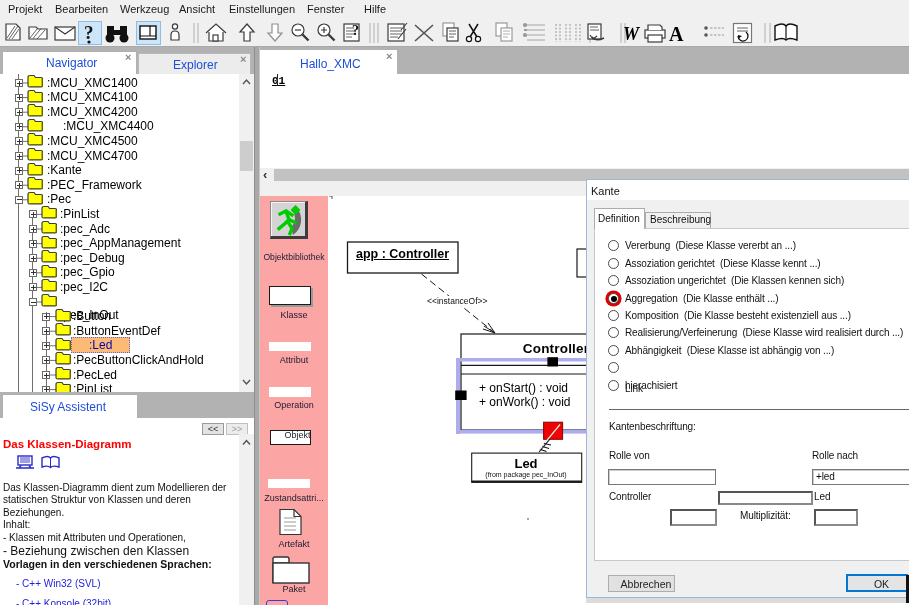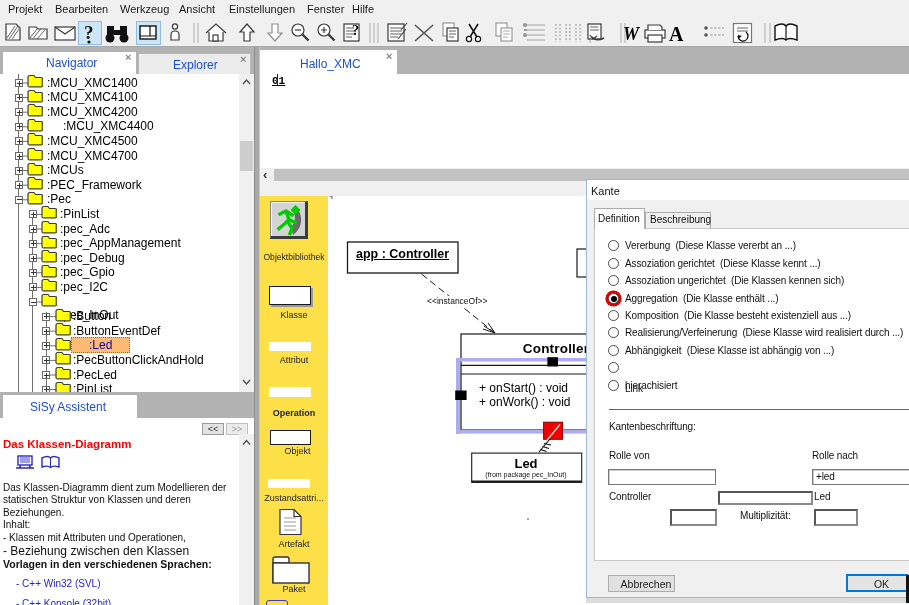--- a/index.html
+++ b/index.html
@@ -20,21 +20,21 @@
   .sbv { position:absolute; background:#f0f0f0; }
   .thumb { position:absolute; background:#cdcdcd; }
   
   .assist { left:0; top:418px; width:254px; height:187px; background:#fff; overflow:hidden; }
   .splitter { left:254px; top:47px; width:6px; height:558px; background:#a9a9a9;
     border-left:1px solid #8e8e8e; border-right:1px solid #c8c8c8; }
   
   .editor { left:260px; top:74px; width:649px; height:94px; background:#fff; }
   .hscroll { left:260px; top:168px; width:649px; height:13px; background:#f0f0f0; }
   .grayband2 { left:260px; top:181px; width:649px; height:15px; background:#f0f0f0; }
-  .toolcol { left:260px; top:196px; width:86px; height:409px; background:#fde047; }
+  .toolcol { left:260px; top:196px; width:86px; height:409px; background:#fca5a5; }
   .diagram { left:328px; top:196px; width:581px; height:409px; background:#fff; }
   .tlabel { position:absolute; width:68px; text-align:center; font-size:9px; color:#1c1c30; left:0; }
   
   .dialog { left:586px; top:179px; width:323px; height:419px; background:#f0f0f0;
     border:1px solid #9bb9d4; border-right:none; }
   .dtitle { position:absolute; left:0; top:0; width:322px; height:20px; background:#fff; }
   .radio { position:absolute; width:11px; height:11px; border:1px solid #4a4a4a;
     border-radius:50%; background:#fff; }
   .rtext { position:absolute; font-size:10px; color:#111; white-space:nowrap; letter-spacing:-0.12px; }
   .tbox { position:absolute; background:#fff; border:1px solid #8a8a8a; }
@@ -44,21 +44,21 @@
 </head>
 <body>
 <div id="stage">
   <div class="abs menubar">
     <span style="left:8px">Projekt</span>
     <span style="left:55px">Bearbeiten</span>
     <span style="left:120px">Werkzeug</span>
     <span style="left:179px">Ansicht</span>
     <span style="left:229px">Einstellungen</span>
     <span style="left:307px">Fenster</span>
-    <span style="left:352px">Hilfe</span>
+    <span style="left:364px">Hilfe</span>
   </div>
   <div class="abs toolbar" id="toolbar">
   <svg width="909" height="28" style="position:absolute;left:0;top:0" fill="none" stroke="#3a3a3a" stroke-width="1.2">
 
     <path d="M6 6 h10 l4 4 v12 h-14 z" fill="#fff"></path>
     <path d="M7 20 l8 -12 M9 21 l9 -13 M12 21 l7 -10" stroke-width="0.8"></path>
 
     <path d="M29 9 h7 l2 2 h9 v10 h-18 z" fill="#fff"></path>
     <path d="M30 20 l7 -9 M33 20.5 l8 -10 M37 21 l8 -9" stroke-width="0.8"></path>
 
@@ -258,21 +258,21 @@
         <path d="M15.2 5 v7.5 h-12.5" fill="none" stroke="#6e6e00" stroke-width="1.2"></path>
       </svg>
   <div class="trow" style="left:47px;top:74.5px;">:MCU_XMC4700</div>
   <div style="position:absolute;left:15px;top:92.6px;width:8px;height:8px;background:#fff;border:1px solid #6b6b6b;"></div>
   <div style="position:absolute;left:16.5px;top:96.2px;width:5px;height:1px;background:#333;"></div>
   <div style="position:absolute;left:18.5px;top:94.2px;width:1px;height:5px;background:#333;"></div>
   <svg width="16" height="14" style="position:absolute;left:27px;top:87.6px">
         <path d="M1 3.5 q0 -2 2 -2 h4 l1.5 2 h5.5 q1.5 0 1.5 1.5 v6.5 q0 1.5 -1.5 1.5 h-11.5 q-1.5 0 -1.5 -1.5 z" fill="#ffff00" stroke="#3d3d3d" stroke-width="1.2"></path>
         <path d="M15.2 5 v7.5 h-12.5" fill="none" stroke="#6e6e00" stroke-width="1.2"></path>
       </svg>
-  <div class="trow" style="left:47px;top:89.1px;">:MCUs</div>
+  <div class="trow" style="left:47px;top:89.1px;">:Kante</div>
   <div style="position:absolute;left:15px;top:107.2px;width:8px;height:8px;background:#fff;border:1px solid #6b6b6b;"></div>
   <div style="position:absolute;left:16.5px;top:110.8px;width:5px;height:1px;background:#333;"></div>
   <div style="position:absolute;left:18.5px;top:108.8px;width:1px;height:5px;background:#333;"></div>
   <svg width="16" height="14" style="position:absolute;left:27px;top:102.2px">
         <path d="M1 3.5 q0 -2 2 -2 h4 l1.5 2 h5.5 q1.5 0 1.5 1.5 v6.5 q0 1.5 -1.5 1.5 h-11.5 q-1.5 0 -1.5 -1.5 z" fill="#ffff00" stroke="#3d3d3d" stroke-width="1.2"></path>
         <path d="M15.2 5 v7.5 h-12.5" fill="none" stroke="#6e6e00" stroke-width="1.2"></path>
       </svg>
   <div class="trow" style="left:47px;top:103.7px;">:PEC_Framework</div>
   <div style="position:absolute;left:15px;top:121.8px;width:8px;height:8px;background:#fff;border:1px solid #6b6b6b;"></div>
   <div style="position:absolute;left:16.5px;top:125.4px;width:5px;height:1px;background:#333;"></div>
@@ -445,23 +445,23 @@
 <path d="M19 22.5 l3 5 -2 5"></path>
 </g>
 <rect x="22" y="5.5" width="7" height="7" transform="rotate(45 25.5 9)" fill="#00cc00" stroke="none"></rect>
 </svg>
   <div class="tlabel" style="top:56px;font-size:8.6px;">Objektbibliothek</div>
   <div style="position:absolute;left:9px;top:90px;width:42px;height:19px;background:#fff;border:1.5px solid #1a1a1a;box-shadow:2px 2px 0 #9a9a9a;"></div>
   <div class="tlabel" style="top:114px;">Klasse</div>
   <div style="position:absolute;left:9px;top:146px;width:42px;height:9px;background:#fff;"></div>
   <div class="tlabel" style="top:159px;">Attribut</div>
   <div style="position:absolute;left:9px;top:191px;width:42px;height:10px;background:#fff;"></div>
-  <div class="tlabel" style="top:212px;font-weight:bold;">Operation</div>
+  <div class="tlabel" style="top:204px;">Operation</div>
   <div style="position:absolute;left:10px;top:234px;width:41px;height:15px;background:#fff;border:1.5px solid #1a1a1a;"></div>
-  <div class="tlabel" style="top:250px;padding-left:7px;">Objekt</div>
+  <div class="tlabel" style="top:234px;padding-left:7px;">Objekt</div>
   <div style="position:absolute;left:8px;top:283px;width:42px;height:9px;background:#fff;"></div>
   <div class="tlabel" style="top:297px;">Zustandsattri...</div>
   <svg width="26" height="28" style="position:absolute;left:18px;top:312px" fill="#fff" stroke="#333" stroke-width="1.2">
 <path d="M2 1.5 h14 l7 7 v18 h-21 z"></path>
         <path d="M16 1.5 v7 h7" fill="none"></path>
 <path d="M6 10 h12 M6 14 h12 M6 18 h12 M6 22 h12" stroke="#999" stroke-width="1"></path>
       </svg>
   <div class="tlabel" style="top:343px;">Artefakt</div>
   <svg width="40" height="31" style="position:absolute;left:11px;top:358px" fill="#fff" stroke="#333" stroke-width="1.4">
 <path d="M2 29 v-24 q0 -2 2 -2 h12 q2 0 2 2 v4"></path>

